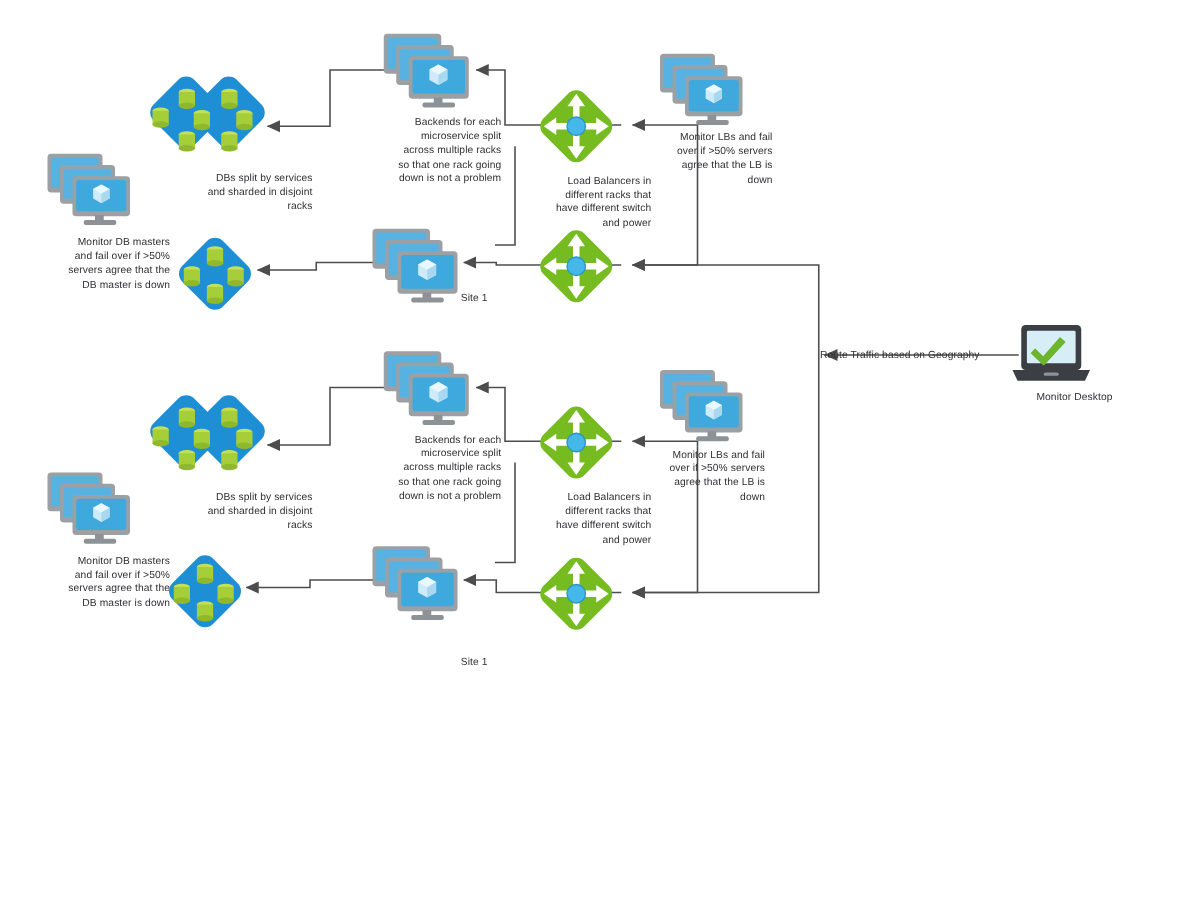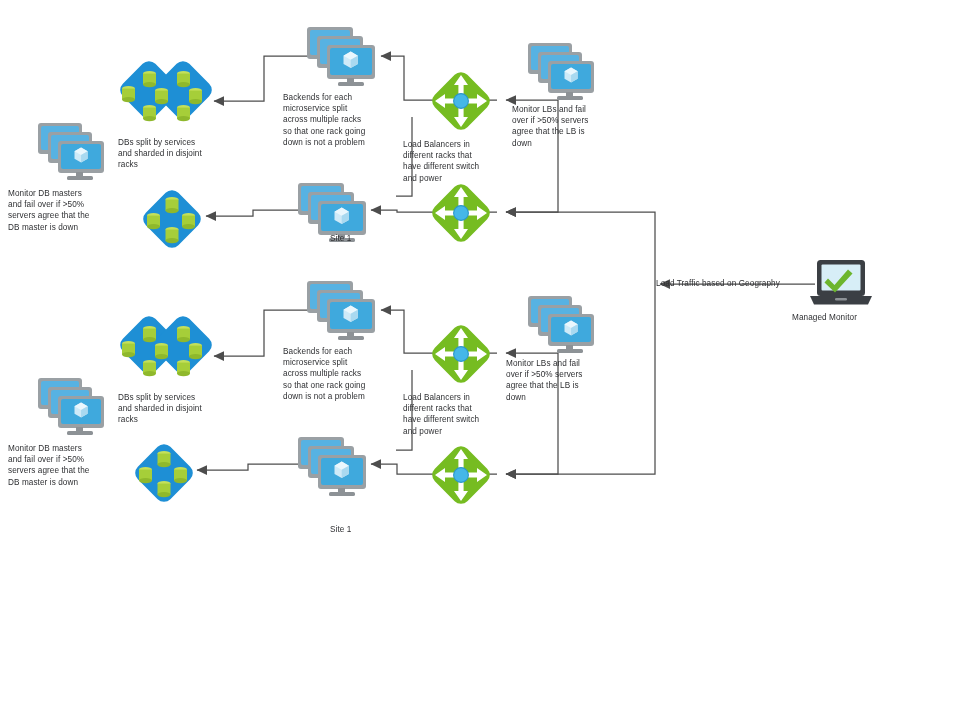--- a/index.html
+++ b/index.html
@@ -4,21 +4,21 @@
 <style>
   html,body{margin:0;padding:0;background:#ffffff;}
   body{
     width:960px;height:720px;position:relative;overflow:hidden;
     font-family:"Liberation Sans","DejaVu Sans",sans-serif;
     color:#2b2b2b;
   }
   #canvas{position:absolute;inset:0;width:960px;height:720px;}
   .node{position:absolute;}
   .caption{
-    position:absolute;text-align:left;font-size:8.2px;line-height:11.2px;
+    position:absolute;text-align:right;font-size:8.2px;line-height:11.2px;
     color:#2f3033;white-space:pre-line;letter-spacing:0.01em;
   }
   svg.edges{position:absolute;left:0;top:0;width:960px;height:720px;pointer-events:none;}
   .ico{display:block;}
 </style>
 </head>
 <body>
 
 <div id="canvas">
 
@@ -457,26 +457,26 @@
       <rect x="33" y="56" width="26" height="4" rx="1.6" fill="#8d9296"></rect>
     </svg>
   </div>
   <div class="caption" style="left:506px;top:358px;width:106px;">Monitor LBs and fail
 over if &gt;50% servers
 agree that the LB is
 down</div>
 
   <div class="caption" style="left:330px;top:524px;width:60px;">Site 1</div>
 
-  <div class="caption" style="left:656px;top:278px;width:160px;text-align:left;">Load Traffic based on Geography</div>
+  <div class="caption" style="left:656px;top:278px;width:160px;text-align:left;">Route Traffic based on Geography</div>
 
   <div class="node" style="left:808px;top:258px;width:66px;height:52px;">
     <svg class="ico" width="66" height="52" viewBox="0 0 66 52">
       <rect x="9" y="2" width="48" height="36" rx="3.5" fill="#3b3f44"></rect>
       <rect x="13.5" y="6.5" width="39" height="26" rx="1" fill="#d7eef7"></rect>
       <path d="M20 20.5 L26.5 27 L40 11.5 L44.5 15.5 L27 34.5 L16.5 24.5 Z" fill="#6cb52d"></path>
       <path d="M2 38 L64 38 L60 46.5 L6 46.5 Z" fill="#3b3f44"></path>
       <rect x="27" y="40" width="12" height="2.6" rx="1.3" fill="#8d9296"></rect>
     </svg>
   </div>
-  <div class="caption" style="left:792px;top:312px;width:98px;">Managed Monitor</div>
+  <div class="caption" style="left:792px;top:312px;width:98px;">Monitor Desktop</div>
 
 </div>
 
 </body></html>

